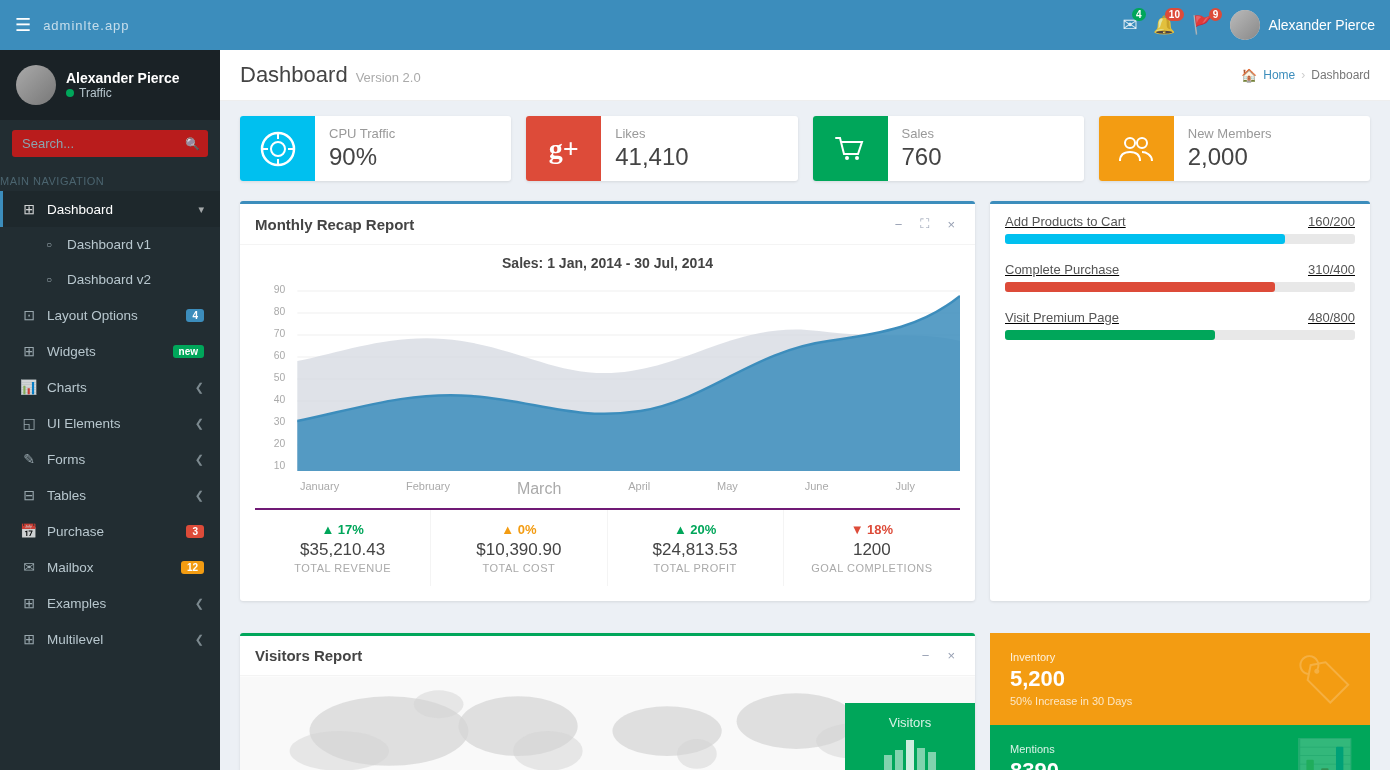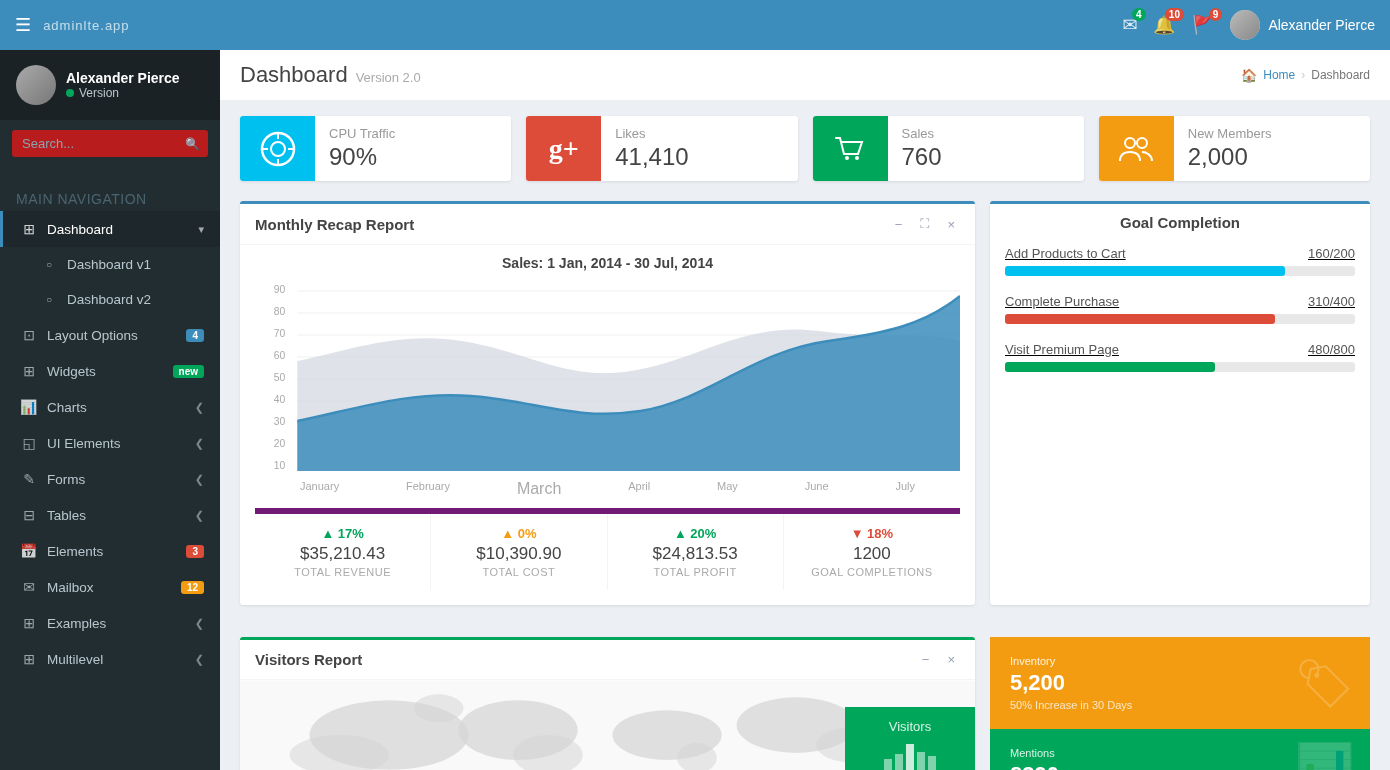--- a/index.html
+++ b/index.html
@@ -73,26 +73,25 @@
       padding: 6px 30px 6px 10px;
       border-radius: 3px;
       font-size: 13px;
       outline: none;
     }
     .sidebar-search input::placeholder { color: #8aa4af; }
     .search-wrapper { position: relative; }
     .search-icon-sb { position: absolute; right: 8px; top: 50%; transform: translateY(-50%); color: #8aa4af; font-size: 12px; }
 
     .nav-section-label {
-      padding: 8px 16px 4px;
-      font-size: 14px;
+      padding: 8px 0 4px;
+      font-size: 11px;
       color: #4b646f;
       text-transform: uppercase;
       letter-spacing: 0.5px;
-      margin-top: 16px;
     }
 
     .nav-item {
       display: flex;
       align-items: center;
       padding: 10px 16px;
       cursor: pointer;
       font-size: 13.5px;
       color: #b8c7ce;
       border-left: 3px solid transparent;
@@ -196,21 +195,21 @@
     .goal-item-label { color: #555; }
     .goal-item-value { color: #555; }
     .progress-bar-bg { background: #e8e8e8; border-radius: 3px; height: 10px; }
     .progress-bar-fill { height: 10px; border-radius: 3px; }
     .pb-cyan { background: #00c0ef; }
     .pb-red { background: #dd4b39; }
     .pb-green { background: #00a65a; }
     .pb-orange { background: #f39c12; }
 
     
-    .chart-stats { display: grid; grid-template-columns: 1fr 1fr 1fr 1fr; border-top: 6px solid #701a75; margin-top: 10px; }
+    .chart-stats { display: grid; grid-template-columns: 1fr 1fr 1fr 1fr; border-top: 2px solid #701a75; margin-top: 10px; }
     .chart-stat { padding: 12px 10px; text-align: center; border-right: 1px solid #f4f4f4; }
     .chart-stat:last-child { border-right: none; }
     .chart-stat-change { font-size: 13px; font-weight: bold; margin-bottom: 3px; }
     .chart-stat-change.up { color: #00a65a; }
     .chart-stat-change.down { color: #dd4b39; }
     .chart-stat-change.neutral { color: #f39c12; }
     .chart-stat-amount { font-size: 17px; font-weight: 500; color: #444; }
     .chart-stat-label { font-size: 11px; color: #aaa; text-transform: uppercase; letter-spacing: 0.5px; margin-top: 2px; }
 
     
@@ -274,21 +273,21 @@
 
 <div class="main-layout">
 
   <div class="sidebar">
     <div class="sidebar-brand">
       <div class="sidebar-avatar"></div>
       <div class="sidebar-user-info">
         <div class="sidebar-username">Alexander Pierce</div>
         <div class="sidebar-status">
           <span class="status-dot"></span>
-          <span>Version</span>
+          <span>Traffic</span>
         </div>
       </div>
     </div>
 
     <div class="sidebar-search">
       <div class="search-wrapper">
         <input type="text" placeholder="Search..." style="">
         <span class="search-icon-sb">🔍</span>
       </div>
     </div>
@@ -333,21 +332,21 @@
       <span>Forms</span>
       <span class="nav-arrow">❮</span>
     </div>
     <div class="nav-item">
       <span class="nav-icon">⊟</span>
       <span>Tables</span>
       <span class="nav-arrow">❮</span>
     </div>
     <div class="nav-item">
       <span class="nav-icon">📅</span>
-      <span>Elements</span>
+      <span>Purchase</span>
       <span class="nav-badge red">3</span>
     </div>
     <div class="nav-item">
       <span class="nav-icon">✉</span>
       <span>Mailbox</span>
       <span class="nav-badge orange">12</span>
     </div>
     <div class="nav-item">
       <span class="nav-icon">⊞</span>
       <span>Examples</span>
@@ -507,21 +506,20 @@
                 <div class="chart-stat-change down">▼ 18%</div>
                 <div class="chart-stat-amount">1200</div>
                 <div class="chart-stat-label">GOAL COMPLETIONS</div>
               </div>
             </div>
           </div>
         </div>
 
         <div class="panel panel-right">
           <div class="goal-completion">
-            <div class="goal-title">Goal Completion</div>
 
             <div class="goal-item">
               <div class="goal-item-header">
                 <span class="goal-item-label">Add Products to Cart</span>
                 <span class="goal-item-value">160/200</span>
               </div>
               <div class="progress-bar-bg">
                 <div class="progress-bar-fill pb-cyan" style="width:80%;"></div>
               </div>
             </div>

